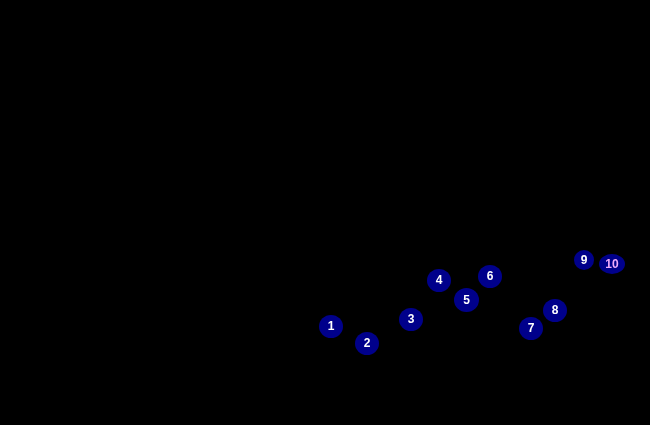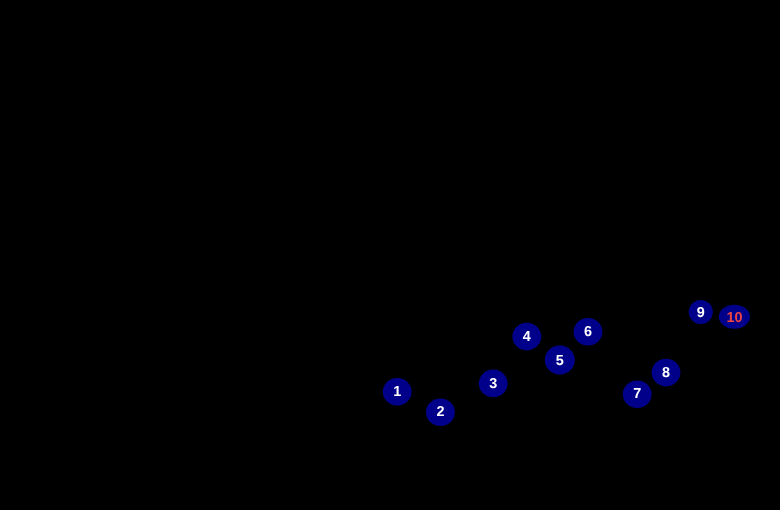--- a/index.html
+++ b/index.html
@@ -33,14 +33,14 @@
 <div class="canvas" id="map-canvas" style="background: rgb(0, 0, 0); width: 650px; height: 425px;">
     <div class="marker" style="left: 319px; top: 315px; width: 24px; height: 23px; line-height: 23px; background: rgb(0, 0, 139); color: rgb(255, 255, 255);">1</div>
     <div class="marker" style="left: 355px; top: 332px; width: 24px; height: 23px; line-height: 23px; background: rgb(0, 0, 139); color: rgb(255, 255, 255);">2</div>
     <div class="marker" style="left: 399px; top: 308px; width: 24px; height: 23px; line-height: 23px; background: rgb(0, 0, 139); color: rgb(255, 255, 255);">3</div>
     <div class="marker" style="left: 427px; top: 269px; width: 24px; height: 23px; line-height: 23px; background: rgb(0, 0, 139); color: rgb(255, 255, 255);">4</div>
     <div class="marker" style="left: 454px; top: 288px; width: 25px; height: 24px; line-height: 24px; background: rgb(0, 0, 139); color: rgb(255, 255, 255);">5</div>
     <div class="marker" style="left: 478px; top: 265px; width: 24px; height: 23px; line-height: 23px; background: rgb(0, 0, 139); color: rgb(255, 255, 255);">6</div>
     <div class="marker" style="left: 519px; top: 317px; width: 24px; height: 23px; line-height: 23px; background: rgb(0, 0, 139); color: rgb(255, 255, 255);">7</div>
     <div class="marker" style="left: 543px; top: 299px; width: 24px; height: 23px; line-height: 23px; background: rgb(0, 0, 139); color: rgb(255, 255, 255);">8</div>
     <div class="marker" style="left: 574px; top: 250px; width: 20px; height: 20px; line-height: 20px; background: rgb(0, 0, 139); color: rgb(255, 255, 255);">9</div>
-    <div class="marker" style="left: 599px; top: 254px; width: 26px; height: 20px; line-height: 20px; background: rgb(0, 0, 139); color: #ef4444;">10</div>
+    <div class="marker" style="left: 599px; top: 254px; width: 26px; height: 20px; line-height: 20px; background: rgb(0, 0, 139); color: #f0abfc;">10</div>
   </div>
 
 </body></html>

